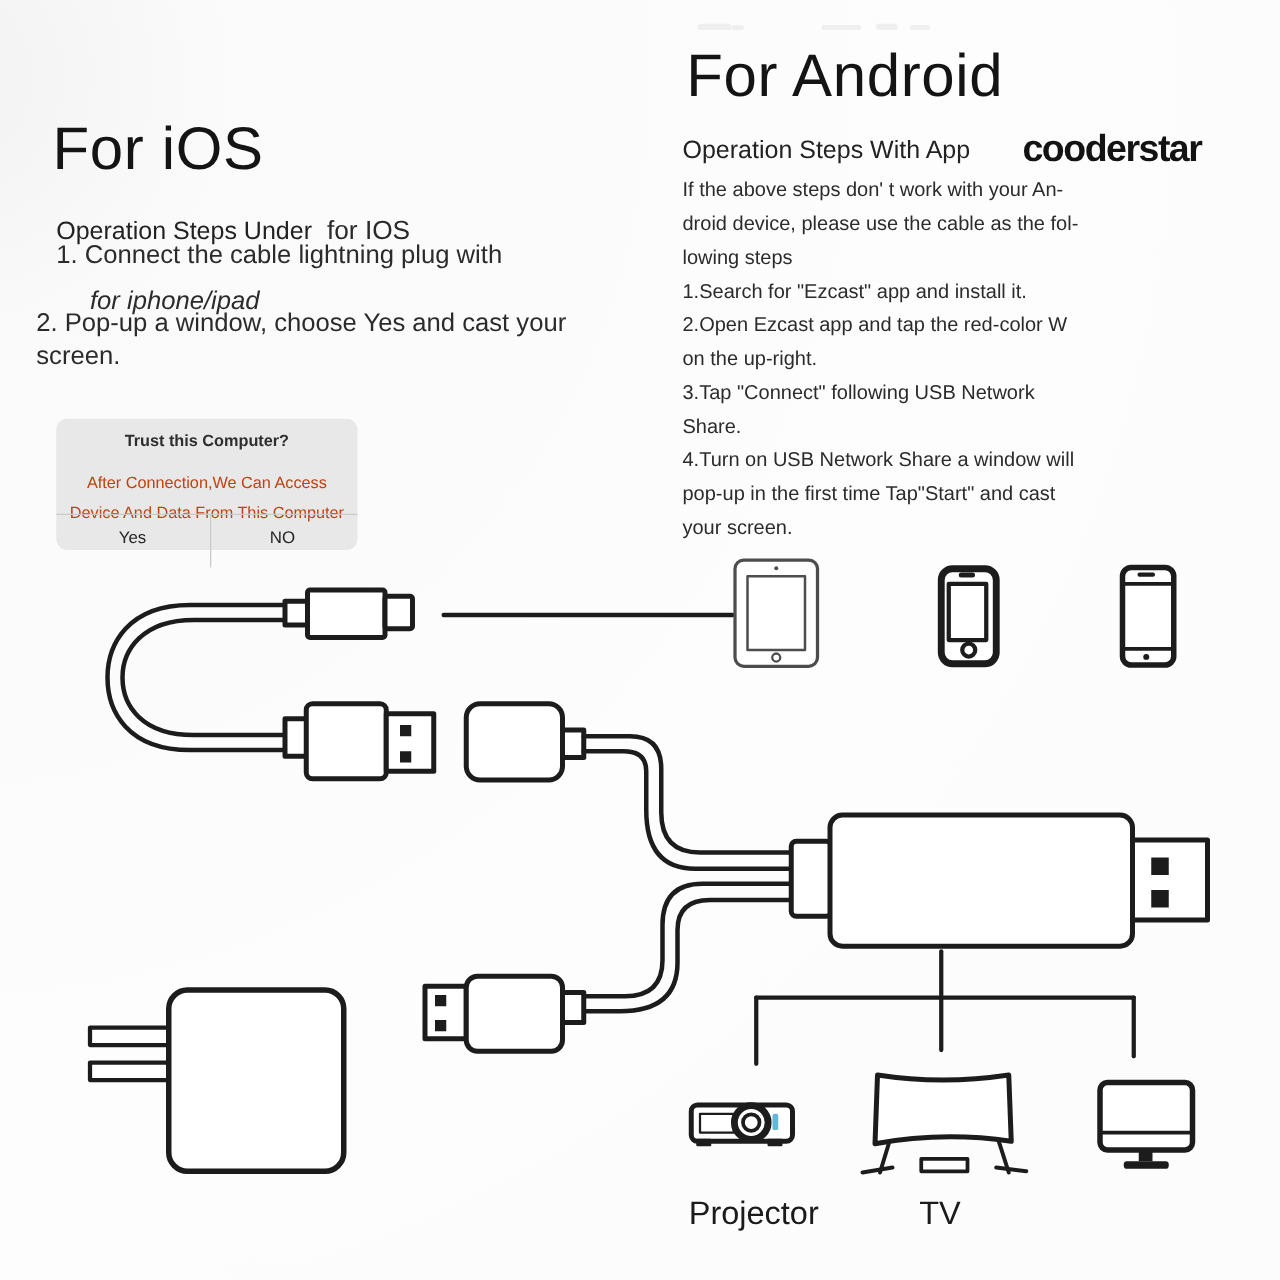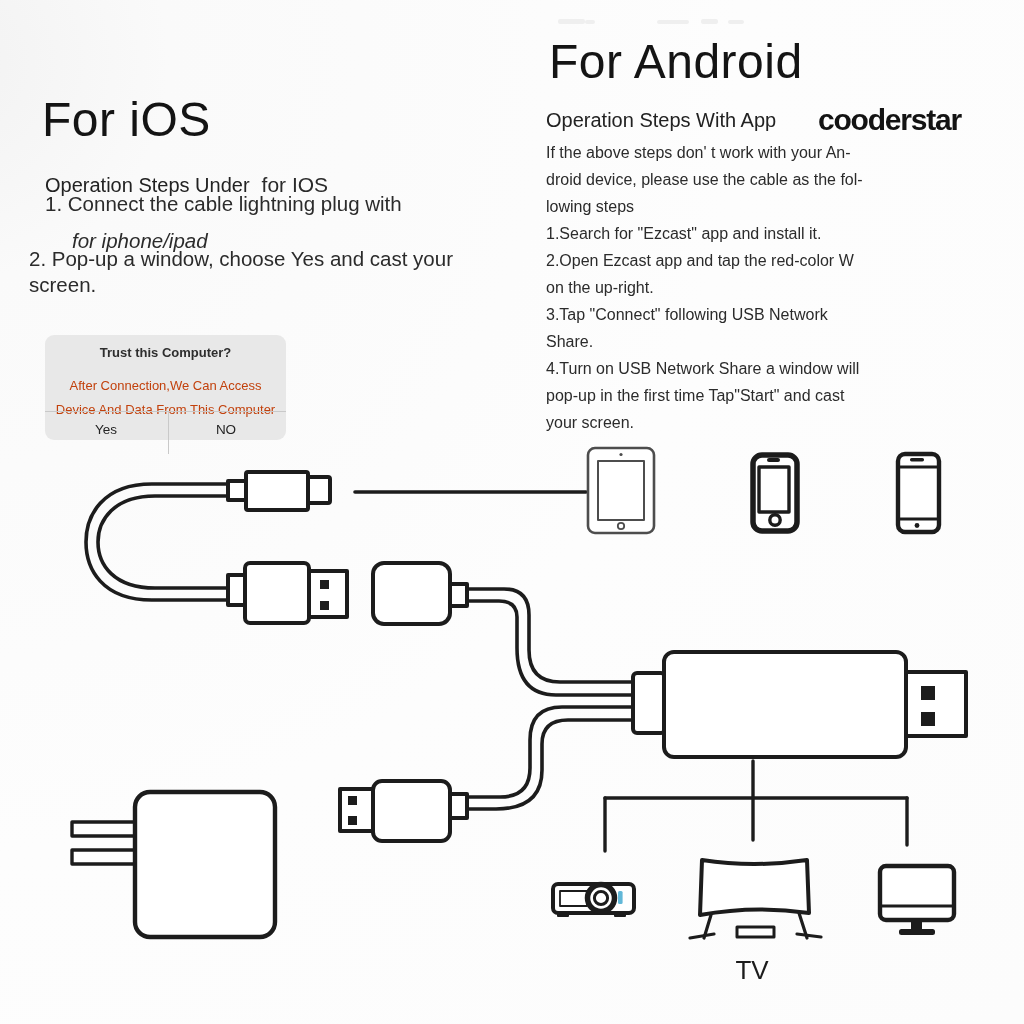--- a/index.html
+++ b/index.html
@@ -191,15 +191,16 @@
 
       <g stroke-width="4.4">
         <rect x="880" y="866" width="74" height="54" rx="6"></rect>
         <line x1="881" y1="906" x2="953" y2="906" stroke-width="3"></line>
         <rect x="911" y="920" width="11" height="9" fill="#1c1c1c" stroke="none"></rect>
         <rect x="899" y="929" width="36" height="6" rx="2.5" fill="#1c1c1c" stroke="none"></rect>
       </g>
     </g>
   </svg>
 
+  <div class="abs dev-label" style="left:527px;top:955px;width:152px;">Projector</div>
   <div class="abs dev-label" style="left:702px;top:955px;width:100px;text-align:center;">TV</div>
 
 </div>
 
 </body></html>

